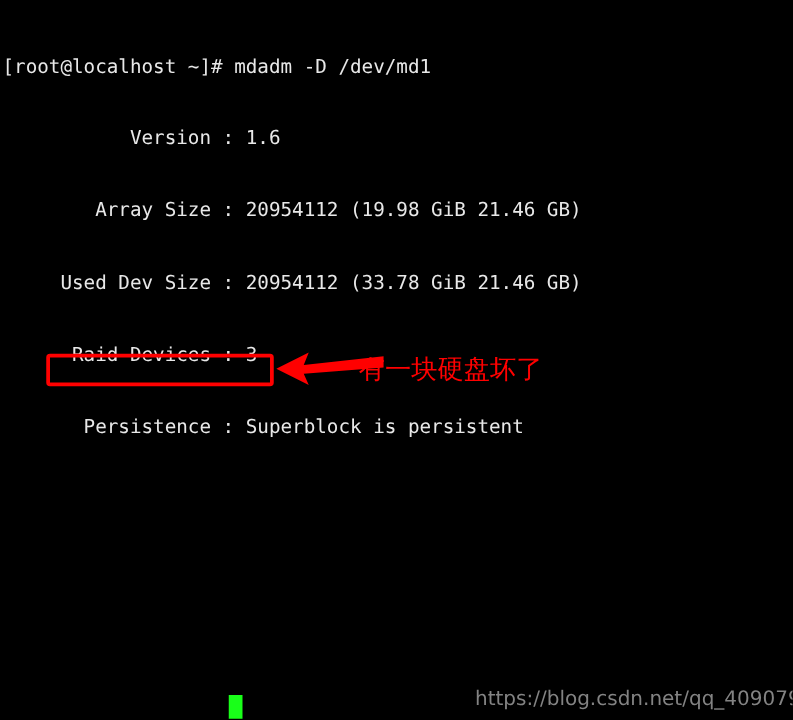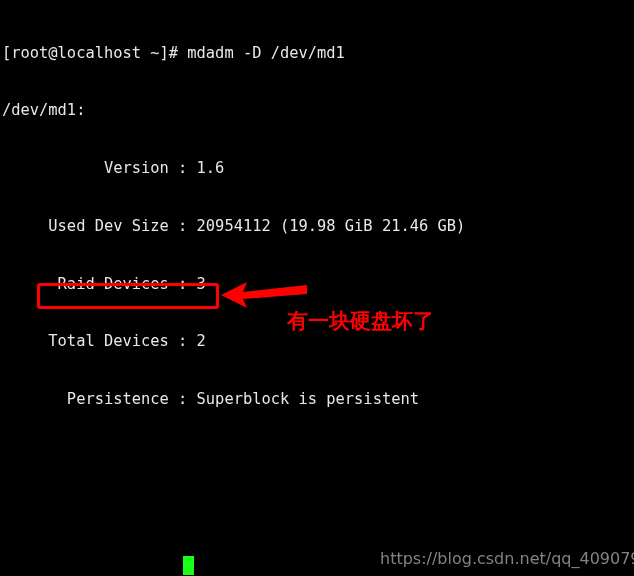--- a/index.html
+++ b/index.html
@@ -67,45 +67,43 @@
   
   #annotation {
     position: absolute;
     left: 287px;
     top: 283px;
     color: #ff0000;
     font-family: "DejaVu Sans", "Liberation Sans", sans-serif;
     font-size: 21px;
     line-height: 24px;
     white-space: pre;
-    font-weight: 700;
-    margin-top: 26px;
+    font-weight: 400;
   }
   
   #watermark {
     position: absolute;
     left: 380px;
     top: 549px;
     color: #9a9a9a;
     font-family: "DejaVu Sans", "Liberation Sans", sans-serif;
     font-size: 16px;
     white-space: pre;
     opacity: 0.85;
   }
 </style>
 </head>
 <body>
 
 <div id="terminal">
   <span class="line">[root@localhost ~]# mdadm -D /dev/md1</span>
-  <span class="line">/dev/md1:</span>
   <span class="line">           Version : 1.6</span>
-  <span class="line">     Used Dev Size : 20954112 (19.98 GiB 21.46 GB)</span>
+  <span class="line">        Array Size : 20954112 (19.98 GiB 21.46 GB)</span>
+  <span class="line">     Used Dev Size : 20954112 (33.78 GiB 21.46 GB)</span>
   <span class="line">      Raid Devices : 3</span>
-  <span class="line">     Total Devices : 2</span>
   <span class="line">       Persistence : Superblock is persistent</span>
   
   
   
   
   
   
   
   
   

